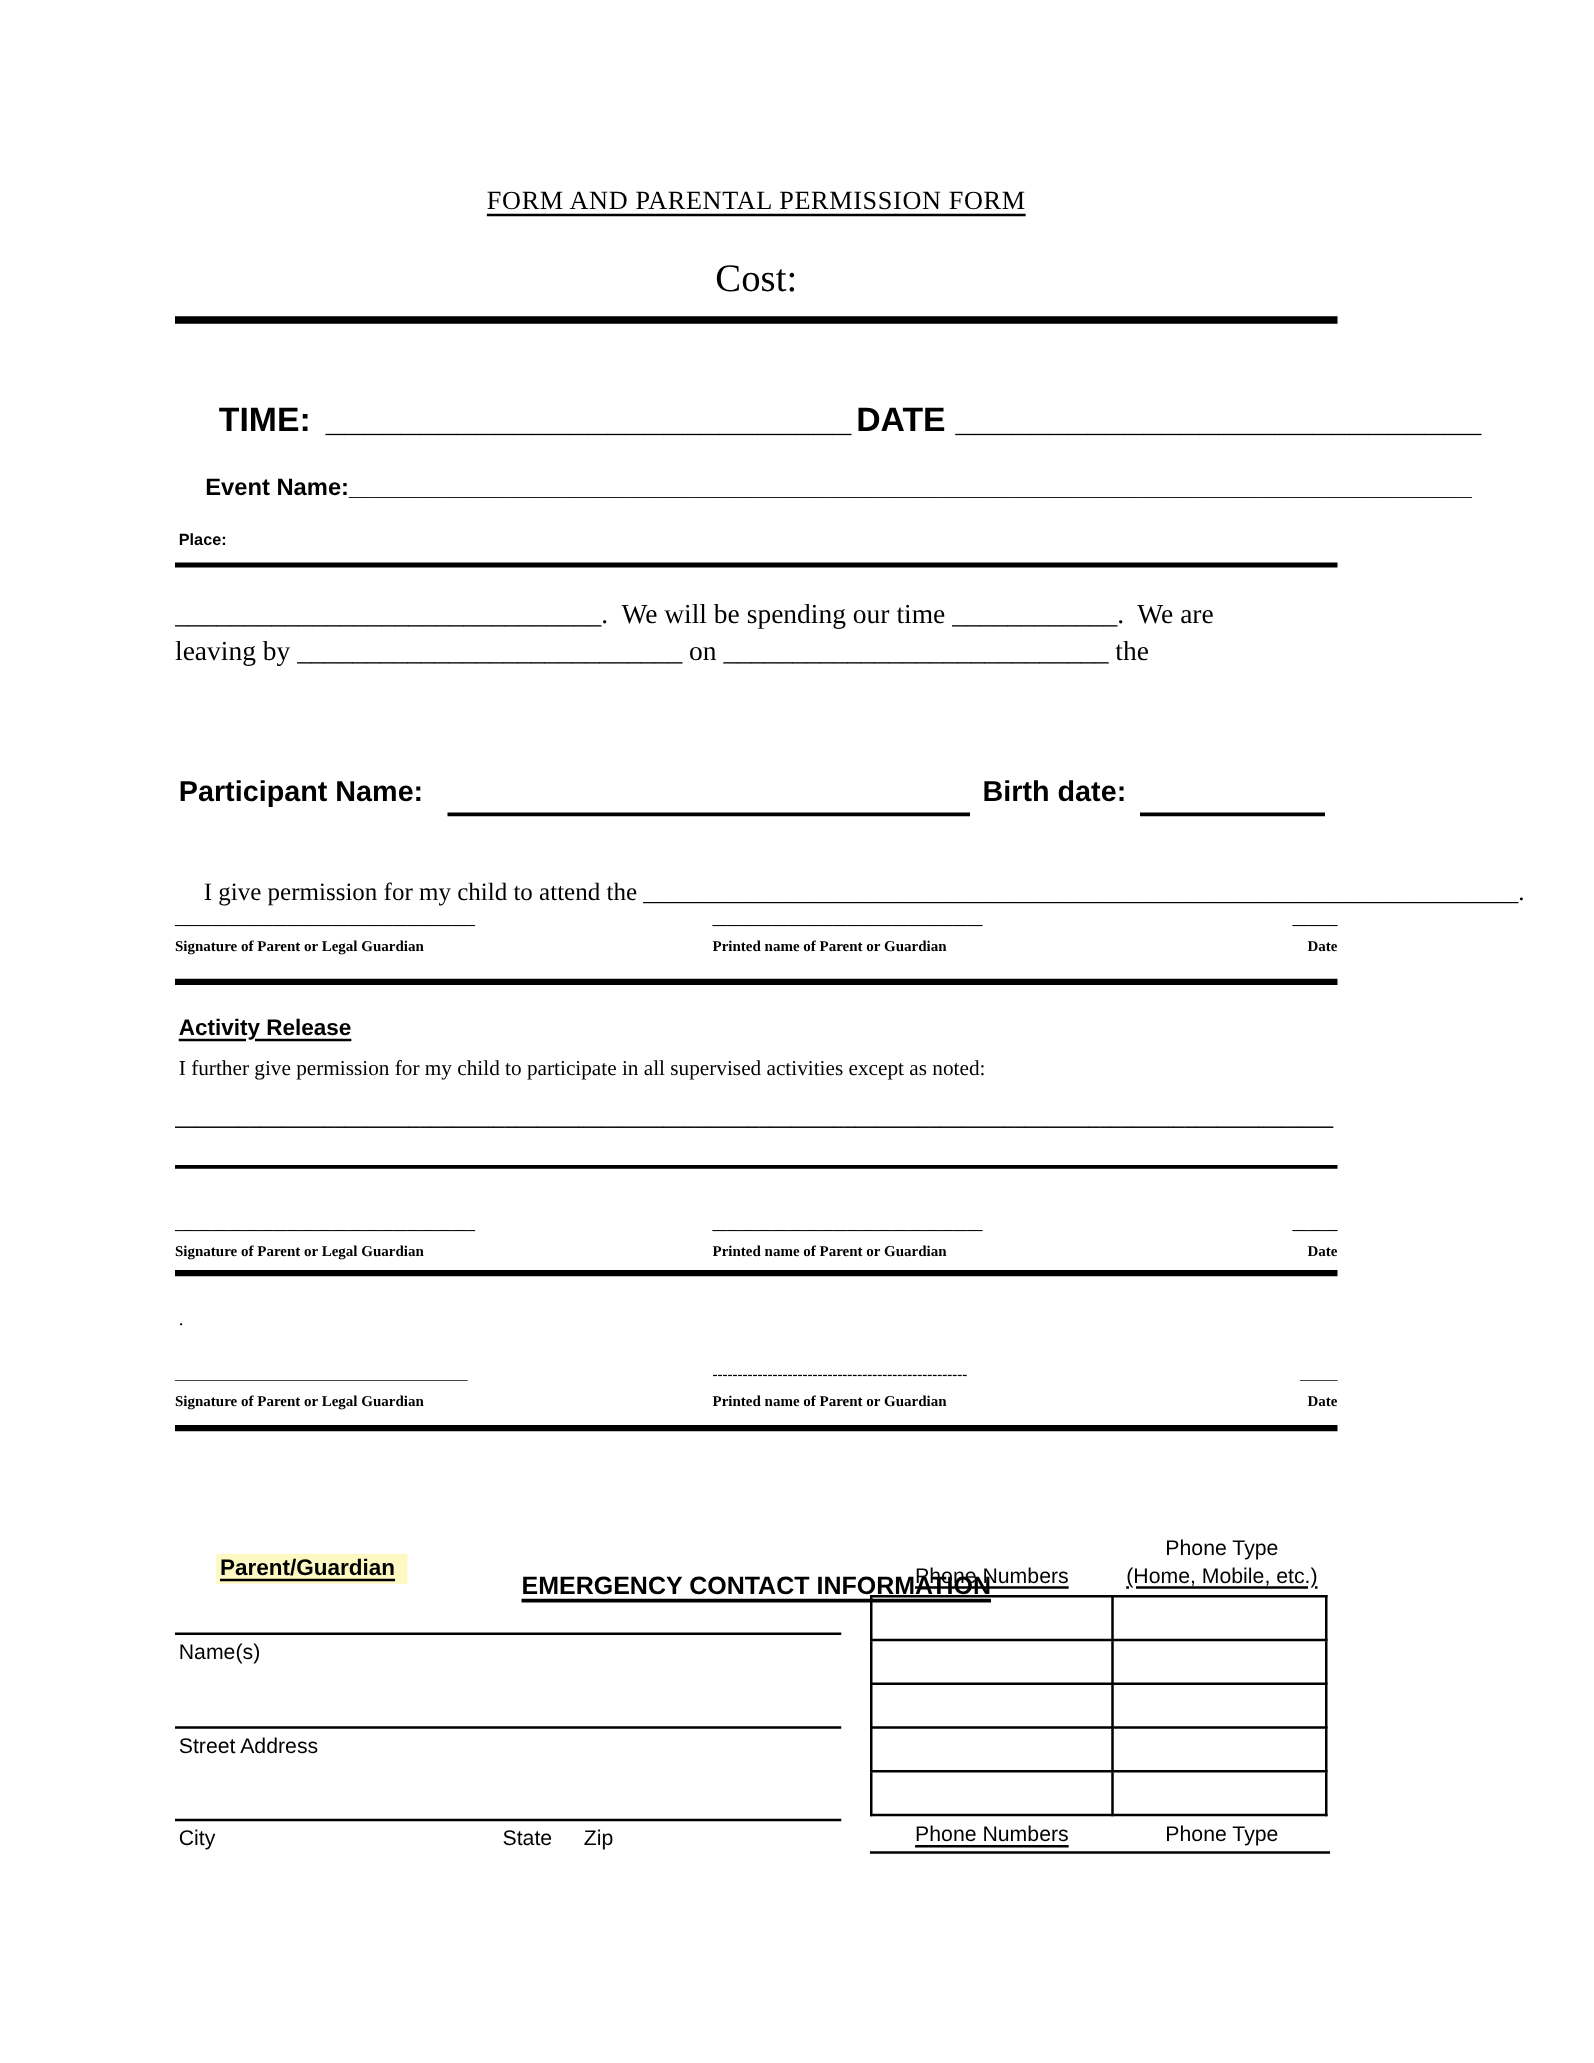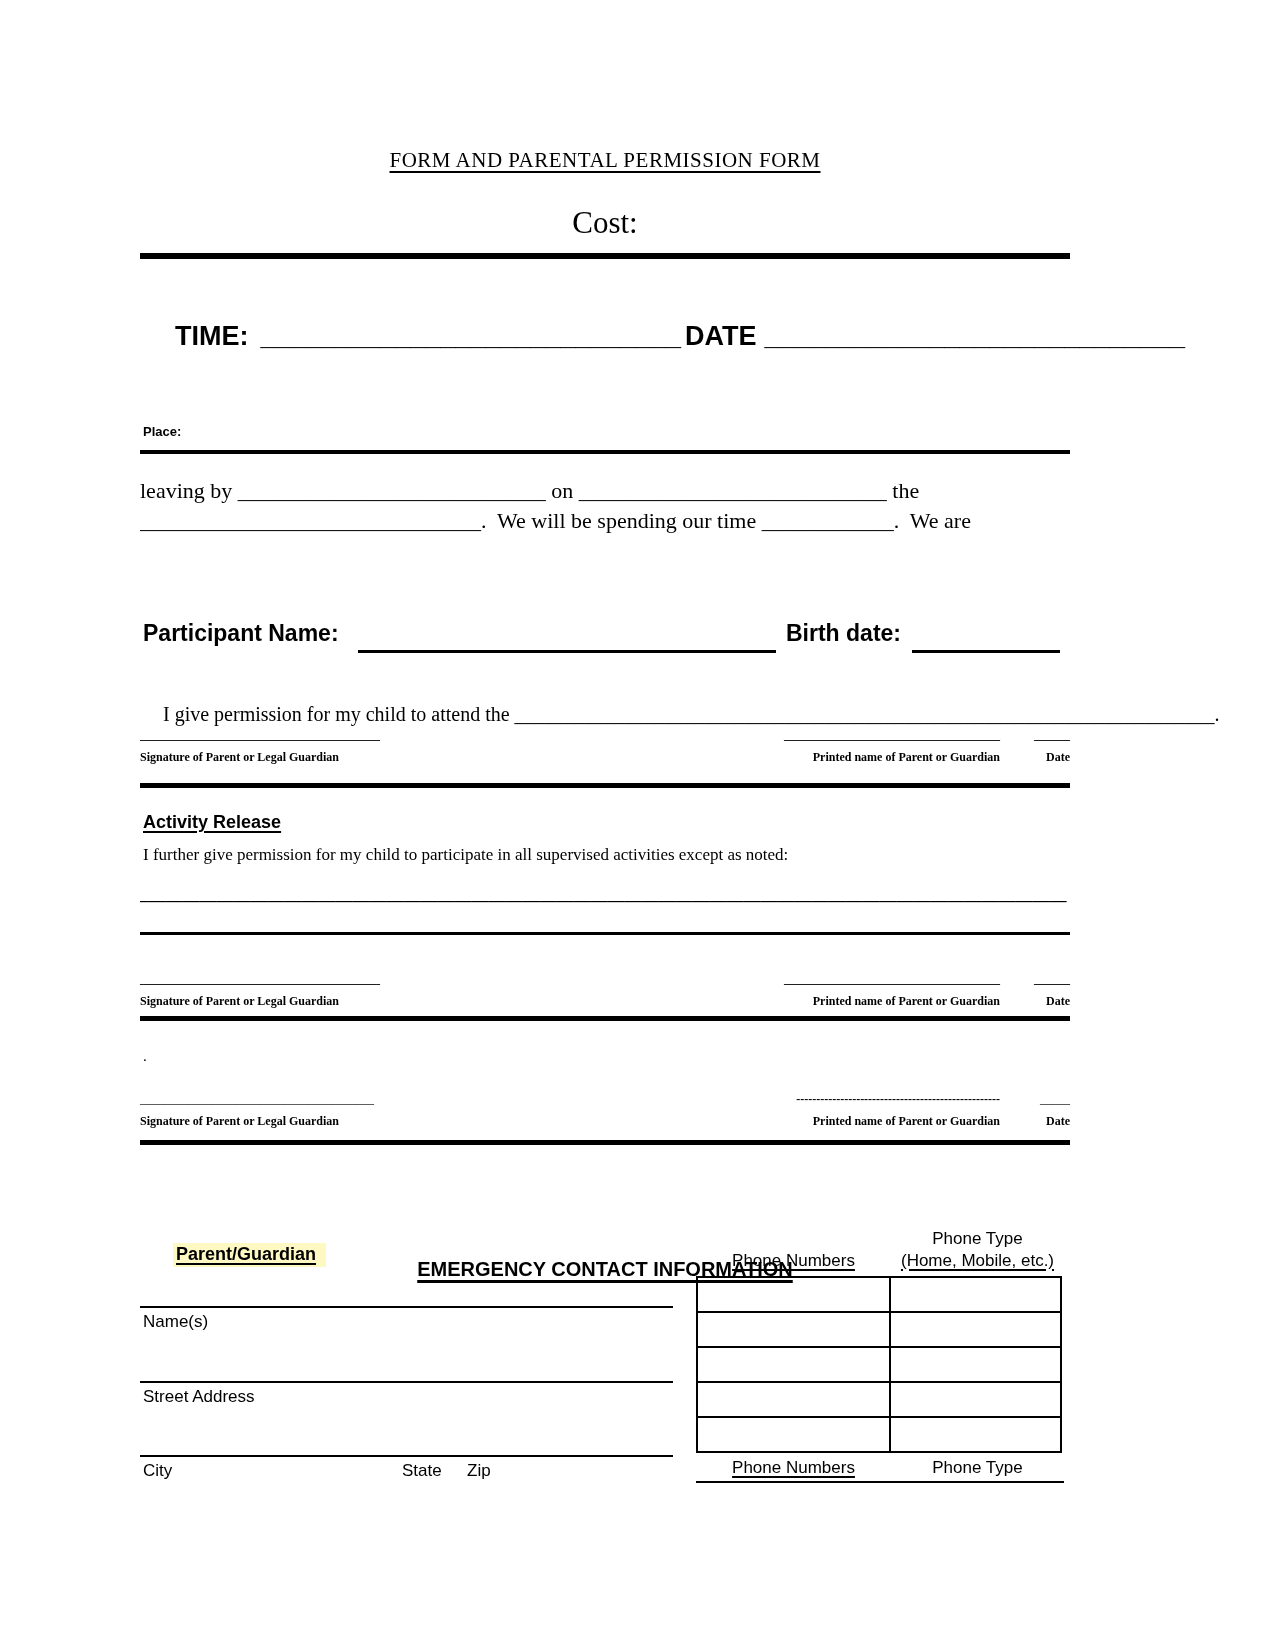--- a/index.html
+++ b/index.html
@@ -26,21 +26,21 @@
   
   .participant-label{left:143px;top:620px;font-size:23px;font-weight:bold;}
   .birth-label{left:786px;top:620px;font-size:23px;font-weight:bold;}
   .fill-line{position:absolute;background:#000;}
   
   .permission-row{left:143px;top:680px;font-size:20px;white-space:pre;}
   
   .sigrow{position:absolute;left:140px;width:930px;display:flex;
           font-family:"Liberation Serif", serif;font-size:12px;font-weight:bold;white-space:pre;}
   .sc1{width:430px;}
-  .sc2{width:430px;text-align:right;}
+  .sc2{width:430px;}
   .sc3{flex:1;text-align:right;}
   .thin{font-weight:400;}
   
   .activity-heading{left:143px;top:812px;font-size:18px;font-weight:bold;
         text-decoration:underline;text-decoration-thickness:2px;text-underline-offset:3px;}
   .activity-text{left:143px;top:845px;font-size:17px;}
   .act-line1{left:140px;top:885px;width:934px;font-size:17px;font-weight:bold;white-space:pre;overflow:hidden;}
   .stray-period{left:143px;top:1048px;font-size:15px;}
   
   .emergency-heading{left:140px;top:1258px;width:930px;text-align:center;font-size:20px;font-weight:bold;
@@ -65,27 +65,30 @@
 <div class="page">
 
   <div class="abs serif cost">Cost:</div>
   <div class="abs serif title">FORM AND PARENTAL PERMISSION FORM</div>
   <div class="rule" style="left:140px;top:253px;width:930px;height:6px;"></div>
 
   <div class="abs time-row">
     <span>TIME:</span><span class="gap1">____________________________</span><span class="gap2">DATE</span><span class="gap3">____________________________</span>
   </div>
 
+  <div class="abs event-row">
+    <span>Event Name:</span><span>_____________________________________________________________________________________</span>
+  </div>
 
   <div class="abs place-row">Place:</div>
   <div class="rule" style="left:140px;top:450px;width:930px;height:4px;"></div>
 
   <div class="abs serif para">
+    <div class="line"><span>_______________________________</span><span>.  We will be spending our time </span><span>____________</span><span>.  We are</span></div>
     <div class="line"><span>leaving by </span><span>____________________________</span><span> on </span><span>____________________________</span><span> the</span></div>
-    <div class="line"><span>_______________________________</span><span>.  We will be spending our time </span><span>____________</span><span>.  We are</span></div>
   </div>
 
   <div class="abs participant-label">Participant Name:</div>
   <div class="fill-line" style="left:358px;top:650px;width:418px;height:3px;"></div>
   <div class="abs birth-label">Birth date:</div>
   <div class="fill-line" style="left:912px;top:650px;width:148px;height:3px;"></div>
 
   <div class="abs serif permission-row">
     <span>I give permission for my child to attend the </span><span>______________________________________________________________________</span><span>.</span>
   </div>

